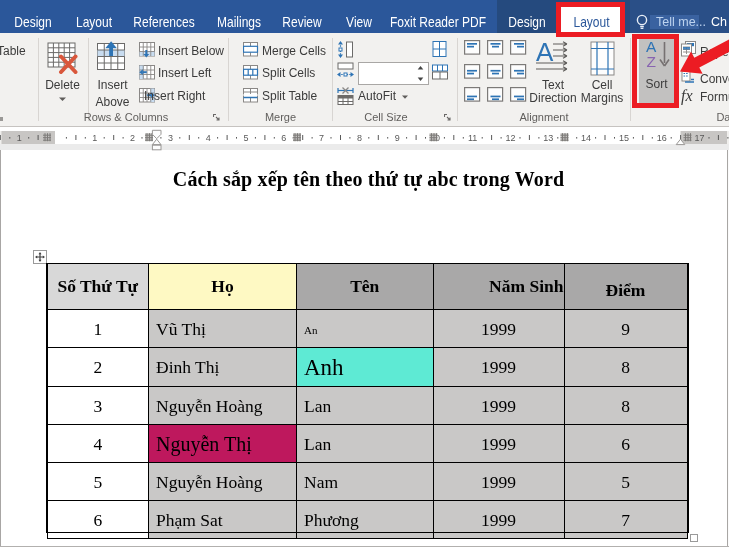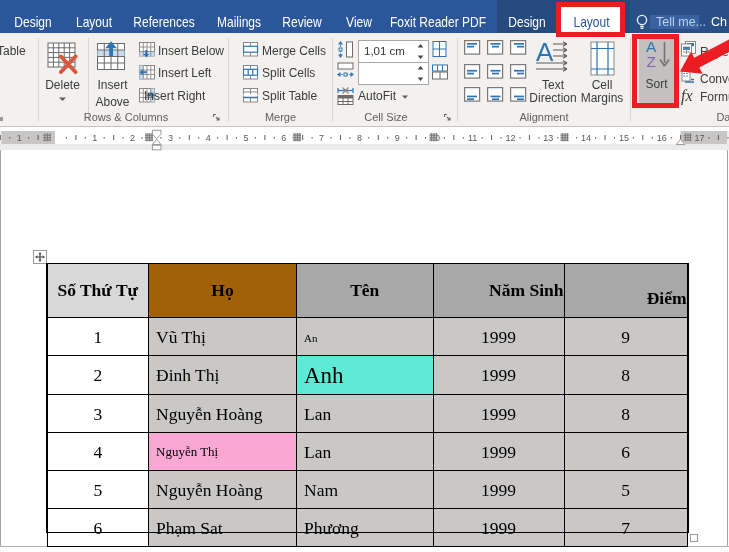--- a/index.html
+++ b/index.html
@@ -108,27 +108,20 @@
       <path d="M3.5 1.5 V15.5" stroke="#2e74b5" stroke-width="1.2" stroke-dasharray="1.5,1.2"></path>
       <path d="M3.5 0 L6 3.5 H1 z M3.5 17 L6 13.5 H1 z" fill="#2e74b5"></path>
       <rect x="2" y="7" width="3" height="3" fill="#fff" stroke="#2e74b5"></rect>
     </svg>
     <svg class="a" style="left:337px;top:62px" width="17" height="17">
       <rect x="1" y="1" width="15" height="6" fill="#fff" stroke="#6b6a69"></rect>
       <path d="M1.5 12.5 H15.5" stroke="#2e74b5" stroke-width="1.2" stroke-dasharray="1.5,1.2"></path>
       <path d="M0 12.5 L3.5 10 V15 z M17 12.5 L13.5 10 V15 z" fill="#2e74b5"></path>
       <rect x="7" y="11" width="3" height="3" fill="#fff" stroke="#2e74b5"></rect>
     </svg>
-    <div class="a" style="left:358px;top:39.5px;width:69px;height:21px;background:#fff;border:1px solid #a9a7a5">
-      <span style="position:absolute;left:5px;top:4px;font-size:11.5px;color:#333">1,01 cm</span>
-      <svg style="position:absolute;right:4px;top:3px" width="7" height="15">
-        <path d="M3.5 0 L6.3 3.5 H0.7 z" fill="#444"></path>
-        <path d="M3.5 15 L6.3 11.5 H0.7 z" fill="#444"></path>
-      </svg>
-    </div>
     <div class="a" style="left:358px;top:62px;width:69px;height:21px;background:#fff;border:1px solid #a9a7a5">
       <svg style="position:absolute;right:4px;top:3px" width="7" height="15">
         <path d="M3.5 0 L6.3 3.5 H0.7 z" fill="#444"></path>
         <path d="M3.5 15 L6.3 11.5 H0.7 z" fill="#444"></path>
       </svg>
     </div>
     <svg class="a" style="left:432px;top:41px" width="16" height="17">
       <rect x="1" y="0.5" width="13" height="15" fill="#fff" stroke="#2e74b5" stroke-width="1"></rect>
       <path d="M1 8.0H14 M7.5 0.5V15.5" stroke="#2e74b5" stroke-width="1" fill="none"></path>
     </svg>
@@ -354,40 +347,41 @@
       <path d="M156.7 10.2 L161 15.6 H152.4 z" fill="#fdfdfd" stroke="#9a9896" stroke-width="1"></path>
       <rect x="152.4" y="16.2" width="8.6" height="4.6" fill="#fdfdfd" stroke="#9a9896" stroke-width="1"></rect>
       <path d="M680.5 10.2 L684.8 15.6 H676.2 z" fill="#fdfdfd" stroke="#9a9896" stroke-width="1"></path>
     </svg>
 <div class="a" style="left:0;top:144px;width:729px;height:6px;background:#ebebeb"></div>
     <div class="a" style="left:0;top:150px;width:729px;height:397px;background:#fff"></div>
     <div class="a" style="left:0;top:150px;width:1.2px;height:397px;background:#a8a6a4"></div>
     <div class="a" style="left:726.5px;top:150px;width:1.2px;height:397px;background:#a8a6a4"></div>
     <div class="a" style="left:727.7px;top:150px;width:1.3px;height:397px;background:#fbfbfb"></div>
     <div class="a" style="left:0;top:546px;width:729px;height:6px;background:#fff;border-top:1px solid #b2b0ae"></div>
+    <div class="a" style="left:10px;top:168px;width:717px;text-align:center;font-family:Liberation Serif,serif;font-weight:bold;font-size:20px;letter-spacing:0.15px;color:#000">Cách sắp xếp tên theo thứ tự abc trong Word</div>
     <div class="a" style="left:33px;top:250px;width:12px;height:12px;background:#fff;border:1px solid #9a9a9a"></div>
     <svg class="a" style="left:35px;top:252px" width="10" height="10">
       <path d="M5 1.5 V8.5 M1.5 5 H8.5" stroke="#3f3f3f" stroke-width="1.2" fill="none"></path>
       <path d="M5 0 L3.5 2.2 H6.5 z M5 10 L3.5 7.8 H6.5 z M0 5 L2.2 3.5 V6.5 z M10 5 L7.8 3.5 V6.5 z" fill="#3f3f3f"></path>
     </svg>
     <table class="a doc" style="left:46.5px;top:263px;border-collapse:collapse" cellspacing="0">
       <colgroup>
         <col style="width:101.5px">
         <col style="width:148px">
         <col style="width:136.5px">
         <col style="width:131px">
         <col style="width:123px">
       </colgroup>
       <tbody>
         <tr>
           <td style="border:1px solid #000;height:37.2px;padding-top:0;font-size:17.5px;vertical-align:middle;background:#d8d8d8;font-weight:bold;text-align:center;font-size:17.5px">Số Thứ Tự</td>
-          <td style="border:1px solid #000;height:37.2px;padding-top:0;font-size:17.5px;vertical-align:middle;background:#a16207;font-weight:bold;text-align:center;font-size:17.5px">Họ</td>
+          <td style="border:1px solid #000;height:37.2px;padding-top:0;font-size:17.5px;vertical-align:middle;background:#fef9c3;font-weight:bold;text-align:center;font-size:17.5px">Họ</td>
           <td style="border:1px solid #000;height:37.2px;padding-top:0;font-size:17.5px;vertical-align:middle;background:#a9a8a8;font-weight:bold;text-align:center;font-size:17.5px">Tên</td>
           <td style="border:1px solid #000;height:37.2px;padding-top:0;font-size:17.5px;vertical-align:middle;background:#a9a8a8;font-weight:bold;text-align:right;font-size:17.5px">Năm Sinh</td>
-          <td style="border:1px solid #000;height:37.2px;padding-top:16px;font-size:17.5px;vertical-align:middle;background:#a9a8a8;font-weight:bold;text-align:right;font-size:17.5px">Điểm</td>
+          <td style="border:1px solid #000;height:37.2px;padding-top:8px;font-size:17.5px;vertical-align:middle;background:#a9a8a8;font-weight:bold;text-align:center;font-size:17.5px">Điểm</td>
         </tr>
         <tr>
           <td style="border:1px solid #000;height:35.2px;padding-top:2px;font-size:17.5px;vertical-align:middle;background:#ffffff;text-align:center">1</td>
           <td style="border:1px solid #000;height:35.2px;padding-top:2px;font-size:17.5px;vertical-align:middle;background:#c9c8c7;text-align:left;padding-left:7px">Vũ Thị</td>
           <td style="border:1px solid #000;height:35.2px;padding-top:2px;font-size:11px;vertical-align:middle;background:#c9c8c7;text-align:left;padding-left:7px">An</td>
           <td style="border:1px solid #000;height:35.2px;padding-top:2px;font-size:17.5px;vertical-align:middle;background:#c9c8c7;text-align:center">1999</td>
           <td style="border:1px solid #000;height:35.2px;padding-top:2px;font-size:17.5px;vertical-align:middle;background:#c9c8c7;text-align:center">9</td>
         </tr>
         <tr>
           <td style="border:1px solid #000;height:35.2px;padding-top:2px;font-size:17.5px;vertical-align:middle;background:#ffffff;text-align:center">2</td>
@@ -398,21 +392,21 @@
         </tr>
         <tr>
           <td style="border:1px solid #000;height:35.2px;padding-top:2px;font-size:17.5px;vertical-align:middle;background:#ffffff;text-align:center">3</td>
           <td style="border:1px solid #000;height:35.2px;padding-top:2px;font-size:17.5px;vertical-align:middle;background:#c9c8c7;text-align:left;padding-left:7px">Nguyễn Hoàng</td>
           <td style="border:1px solid #000;height:35.2px;padding-top:2px;font-size:17.5px;vertical-align:middle;background:#c9c8c7;text-align:left;padding-left:7px">Lan</td>
           <td style="border:1px solid #000;height:35.2px;padding-top:2px;font-size:17.5px;vertical-align:middle;background:#c9c8c7;text-align:center">1999</td>
           <td style="border:1px solid #000;height:35.2px;padding-top:2px;font-size:17.5px;vertical-align:middle;background:#c9c8c7;text-align:center">8</td>
         </tr>
         <tr>
           <td style="border:1px solid #000;height:35.2px;padding-top:2px;font-size:17.5px;vertical-align:middle;background:#ffffff;text-align:center">4</td>
-          <td style="border:1px solid #000;height:35.2px;padding-top:2px;font-size:13px;vertical-align:middle;background:#f9a8d4;text-align:left;padding-left:7px">Nguyễn Thị</td>
+          <td style="border:1px solid #000;height:35.2px;padding-top:2px;font-size:20px;vertical-align:middle;background:#be185d;text-align:left;padding-left:7px">Nguyễn Thị</td>
           <td style="border:1px solid #000;height:35.2px;padding-top:2px;font-size:17.5px;vertical-align:middle;background:#c9c8c7;text-align:left;padding-left:7px">Lan</td>
           <td style="border:1px solid #000;height:35.2px;padding-top:2px;font-size:17.5px;vertical-align:middle;background:#c9c8c7;text-align:center">1999</td>
           <td style="border:1px solid #000;height:35.2px;padding-top:2px;font-size:17.5px;vertical-align:middle;background:#c9c8c7;text-align:center">6</td>
         </tr>
         <tr>
           <td style="border:1px solid #000;height:35.2px;padding-top:2px;font-size:17.5px;vertical-align:middle;background:#ffffff;text-align:center">5</td>
           <td style="border:1px solid #000;height:35.2px;padding-top:2px;font-size:17.5px;vertical-align:middle;background:#c9c8c7;text-align:left;padding-left:7px">Nguyễn Hoàng</td>
           <td style="border:1px solid #000;height:35.2px;padding-top:2px;font-size:17.5px;vertical-align:middle;background:#c9c8c7;text-align:left;padding-left:7px">Nam</td>
           <td style="border:1px solid #000;height:35.2px;padding-top:2px;font-size:17.5px;vertical-align:middle;background:#c9c8c7;text-align:center">1999</td>
           <td style="border:1px solid #000;height:35.2px;padding-top:2px;font-size:17.5px;vertical-align:middle;background:#c9c8c7;text-align:center">5</td>

